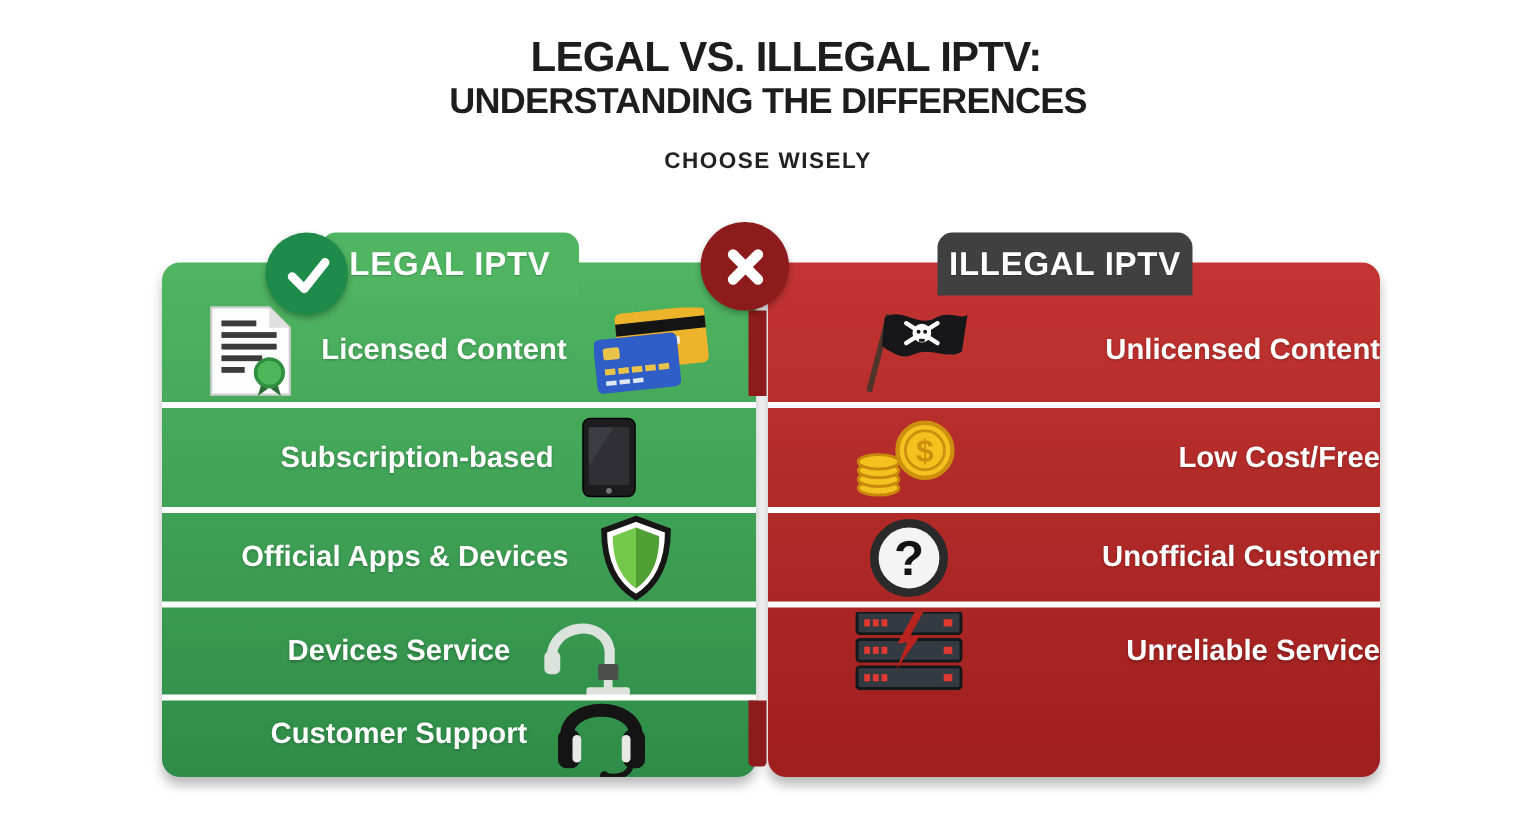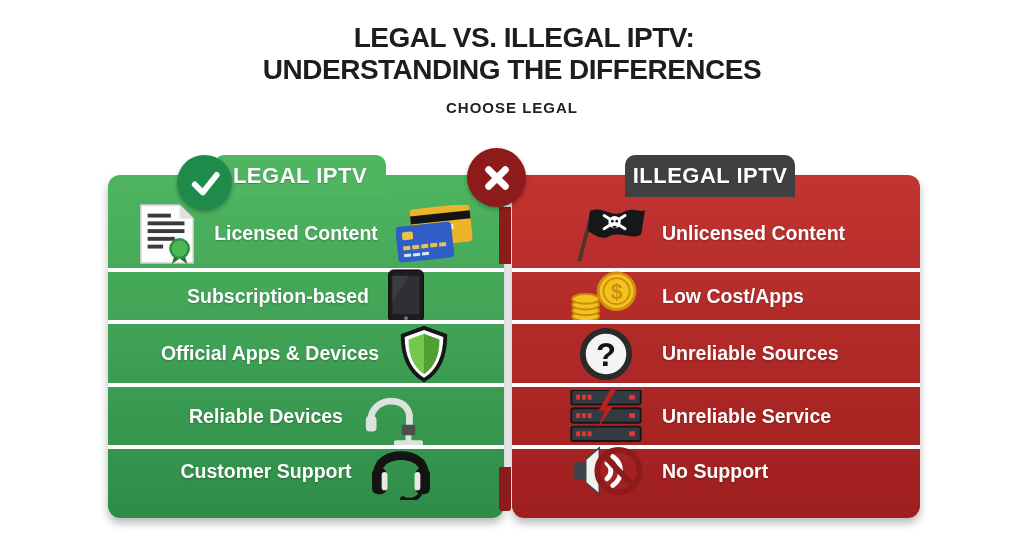--- a/index.html
+++ b/index.html
@@ -4,21 +4,21 @@
 <style>
   html,body{margin:0;padding:0;background:#ffffff;}
   .stage{
     position:relative;width:1024px;height:559px;background:#ffffff;overflow:hidden;
     font-family:"Liberation Sans", sans-serif;
   }
   
   .title-line1{position:absolute;top:22px;left:0;width:100%;text-align:center;
     font-size:28px;font-weight:bold;color:#1d1d1d;letter-spacing:-0.5px;padding-left:12px;}
   .title-line2{position:absolute;top:54px;left:0;width:100%;text-align:center;
-    font-size:28px;font-weight:bold;color:#1d1d1d;letter-spacing:-0.5px;}
+    font-size:24px;font-weight:bold;color:#1d1d1d;letter-spacing:-0.5px;}
   .subtitle{position:absolute;top:99px;left:0;width:100%;text-align:center;
     font-size:15px;font-weight:bold;color:#222;letter-spacing:1px;}
   
   .panel{position:absolute;top:175px;height:343px;border-radius:12px;
     box-shadow:0 5px 8px rgba(0,0,0,0.28);overflow:hidden;z-index:1;}
   .panel-legal{left:108px;width:396px;
     background:linear-gradient(180deg,#4fb561 0%,#2e8c48 100%);}
   .panel-illegal{left:512px;width:408px;
     background:linear-gradient(180deg,#c23431 0%,#9e1f1e 100%);}
   
@@ -34,38 +34,38 @@
   .badge-check{left:177px;top:155px;width:55px;height:55px;background:#1f8b4b;}
   .badge-cross{left:467px;top:148px;width:59px;height:59px;background:#8e1b1b;}
   
   .divider-seg{position:absolute;left:499px;width:12px;background:#8e1b1b;z-index:2;}
   .divider-top{top:207px;height:57px;}
   .divider-bottom{top:467px;height:44px;border-radius:0 0 3px 3px;}
   
   .rows{position:absolute;inset:0;display:flex;flex-direction:column;}
   .row{box-sizing:border-box;display:flex;align-items:center;}
   .row-1{height:93px;padding-top:24px;}
-  .row-2{height:52px;}  .row-3{height:63px;}  .row-4{height:62px;}  .row-5{height:48px;}
+  .row-2{height:70px;}  .row-3{height:63px;}  .row-4{height:62px;}  .row-5{height:48px;}
   .row + .row{border-top:4px solid #ffffff;}
   .panel-legal .row{justify-content:center;gap:18px;}
-  .panel-illegal .row{justify-content:flex-start;padding-left:46px;gap:8px;}
+  .panel-illegal .row{justify-content:space-between;padding-left:46px;gap:8px;}
   .icon-box{display:flex;align-items:center;justify-content:center;}
   .panel-illegal .icon-box{width:96px;flex:0 0 96px;}
   .row-label{font-size:19.5px;font-weight:bold;color:#ffffff;white-space:nowrap;
     text-shadow:0 1px 2px rgba(0,0,0,0.25);}
   svg{display:block;}
 </style>
 </head>
 <body>
 
 <div class="stage">
 
   <div class="title-line1">LEGAL VS. ILLEGAL IPTV:</div>
   <div class="title-line2">UNDERSTANDING THE DIFFERENCES</div>
-  <div class="subtitle">CHOOSE LEGAL</div>
+  <div class="subtitle">CHOOSE WISELY</div>
 
   <section class="panel panel-legal">
     <div class="rows">
       <div class="row row-1">
         <span class="icon-box">
           <svg width="58" height="62" viewBox="0 0 58 64">
             <path d="M2,2 H42 L56,16 V62 H2 Z" fill="#fdfdfd" stroke="#cfcfcf" stroke-width="1.5"></path>
             <path d="M42,2 L42,16 H56 Z" fill="#e0e0e0"></path>
             <rect x="9" y="11" width="24" height="4" fill="#3b3b3b"></rect>
             <rect x="9" y="19" width="38" height="4" fill="#3b3b3b"></rect>
@@ -113,21 +113,21 @@
         <span class="row-label">Official Apps &amp; Devices</span>
         <span class="icon-box">
           <svg width="54" height="58" viewBox="0 0 54 60">
             <path d="M27,3 L49,11 C49,33 42,48 27,57 C12,48 5,33 5,11 Z" fill="#ffffff" stroke="#161616" stroke-width="4"></path>
             <path d="M27,9 L11,15 C11,32 16,43 27,51 Z" fill="#74c84b"></path>
             <path d="M27,9 L43,15 C43,32 38,43 27,51 Z" fill="#4f9f33"></path>
           </svg>
         </span>
       </div>
       <div class="row row-4">
-        <span class="row-label">Reliable Devices</span>
+        <span class="row-label">Devices Service</span>
         <span class="icon-box">
           <svg width="62" height="60" viewBox="0 0 64 62">
             <path d="M10,36 C10,12 46,8 50,30" fill="none" stroke="#dce3dc" stroke-width="7" stroke-linecap="round"></path>
             <rect x="5" y="31" width="11" height="16" rx="4" fill="#dce3dc"></rect>
             <path d="M50,30 L50,41" fill="none" stroke="#dce3dc" stroke-width="7"></path>
             <rect x="42" y="40" width="14" height="11" rx="2" fill="#4a4f4a"></rect>
             <rect x="46" y="51" width="6" height="6" fill="#dce3dc"></rect>
             <rect x="34" y="56" width="30" height="6" rx="2" fill="#dce3dc"></rect>
           </svg>
         </span>
@@ -171,30 +171,30 @@
           <svg width="74" height="56" viewBox="0 0 74 58">
             <ellipse cx="16" cy="50" rx="14" ry="5" fill="#f3c21f" stroke="#c9880c" stroke-width="2"></ellipse>
             <ellipse cx="16" cy="44" rx="14" ry="5" fill="#f3c21f" stroke="#c9880c" stroke-width="2"></ellipse>
             <ellipse cx="16" cy="38" rx="14" ry="5" fill="#f3c21f" stroke="#c9880c" stroke-width="2"></ellipse>
             <ellipse cx="16" cy="32" rx="14" ry="5" fill="#f3c21f" stroke="#c9880c" stroke-width="2"></ellipse>
             <circle cx="48" cy="24" r="19" fill="#f3c21f" stroke="#cf8f0e" stroke-width="3"></circle>
             <circle cx="48" cy="24" r="13.5" fill="none" stroke="#cf8f0e" stroke-width="2"></circle>
             <text x="48" y="32" text-anchor="middle" font-family="Liberation Sans, sans-serif" font-size="22" font-weight="bold" fill="#cf8f0e">$</text>
           </svg>
         </span>
-        <span class="row-label">Low Cost/Apps</span>
+        <span class="row-label">Low Cost/Free</span>
       </div>
       <div class="row row-3">
         <span class="icon-box">
           <svg width="56" height="54" viewBox="0 0 58 56">
             <circle cx="29" cy="28" r="24" fill="#f4f4f4" stroke="#2a2a2a" stroke-width="6"></circle>
             <text x="29" y="40" text-anchor="middle" font-family="Liberation Sans, sans-serif" font-size="34" font-weight="bold" fill="#141414">?</text>
           </svg>
         </span>
-        <span class="row-label">Unreliable Sources</span>
+        <span class="row-label">Unofficial Customer</span>
       </div>
       <div class="row row-4">
         <span class="icon-box">
           <svg width="74" height="52" viewBox="0 0 76 54">
             <rect x="2" y="0" width="72" height="15" rx="2" fill="#343a41" stroke="#15181b" stroke-width="2"></rect>
             <rect x="2" y="19" width="72" height="15" rx="2" fill="#343a41" stroke="#15181b" stroke-width="2"></rect>
             <rect x="2" y="38" width="72" height="15" rx="2" fill="#343a41" stroke="#15181b" stroke-width="2"></rect>
             <rect x="7" y="5" width="4" height="5" fill="#e0392f"></rect>
               <rect x="13" y="5" width="4" height="5" fill="#e0392f"></rect>
               <rect x="19" y="5" width="4" height="5" fill="#e0392f"></rect>
@@ -205,33 +205,20 @@
             <rect x="62" y="24" width="6" height="5" fill="#e0392f"></rect>
             <rect x="7" y="43" width="4" height="5" fill="#e0392f"></rect>
               <rect x="13" y="43" width="4" height="5" fill="#e0392f"></rect>
               <rect x="19" y="43" width="4" height="5" fill="#e0392f"></rect>
             <rect x="62" y="43" width="6" height="5" fill="#e0392f"></rect>
             <polygon points="42,0 30,22 37,21 29,40 46,16 38,18 48,0" fill="#b9231d"></polygon>
           </svg>
         </span>
         <span class="row-label">Unreliable Service</span>
       </div>
-      <div class="row row-5">
-        <span class="icon-box">
-          <svg width="84" height="54" viewBox="0 0 86 56">
-            <rect x="10" y="19" width="12" height="18" fill="#3f4347"></rect>
-            <polygon points="22,16 36,4 36,52 22,40" fill="#f1f1ee" stroke="#3f4347" stroke-width="1.5"></polygon>
-            <path d="M44,20 a10,10 0 0 1 0,16" fill="none" stroke="#ffffff" stroke-width="5" stroke-linecap="round"></path>
-            <path d="M50,13 a18,18 0 0 1 0,30" fill="none" stroke="#ffffff" stroke-width="5" stroke-linecap="round"></path>
-            <circle cx="56" cy="28" r="22" fill="none" stroke="#8e1b1b" stroke-width="6"></circle>
-            <line x1="41" y1="12" x2="71" y2="43" stroke="#8e1b1b" stroke-width="6"></line>
-          </svg>
-        </span>
-        <span class="row-label">No Support</span>
-      </div>
     </div>
   </section>
 
   <div class="tab tab-legal">
     <span class="tab-label">LEGAL IPTV</span>
   </div>
   <div class="tab tab-illegal">
     <span class="tab-label">ILLEGAL IPTV</span>
   </div>
 

